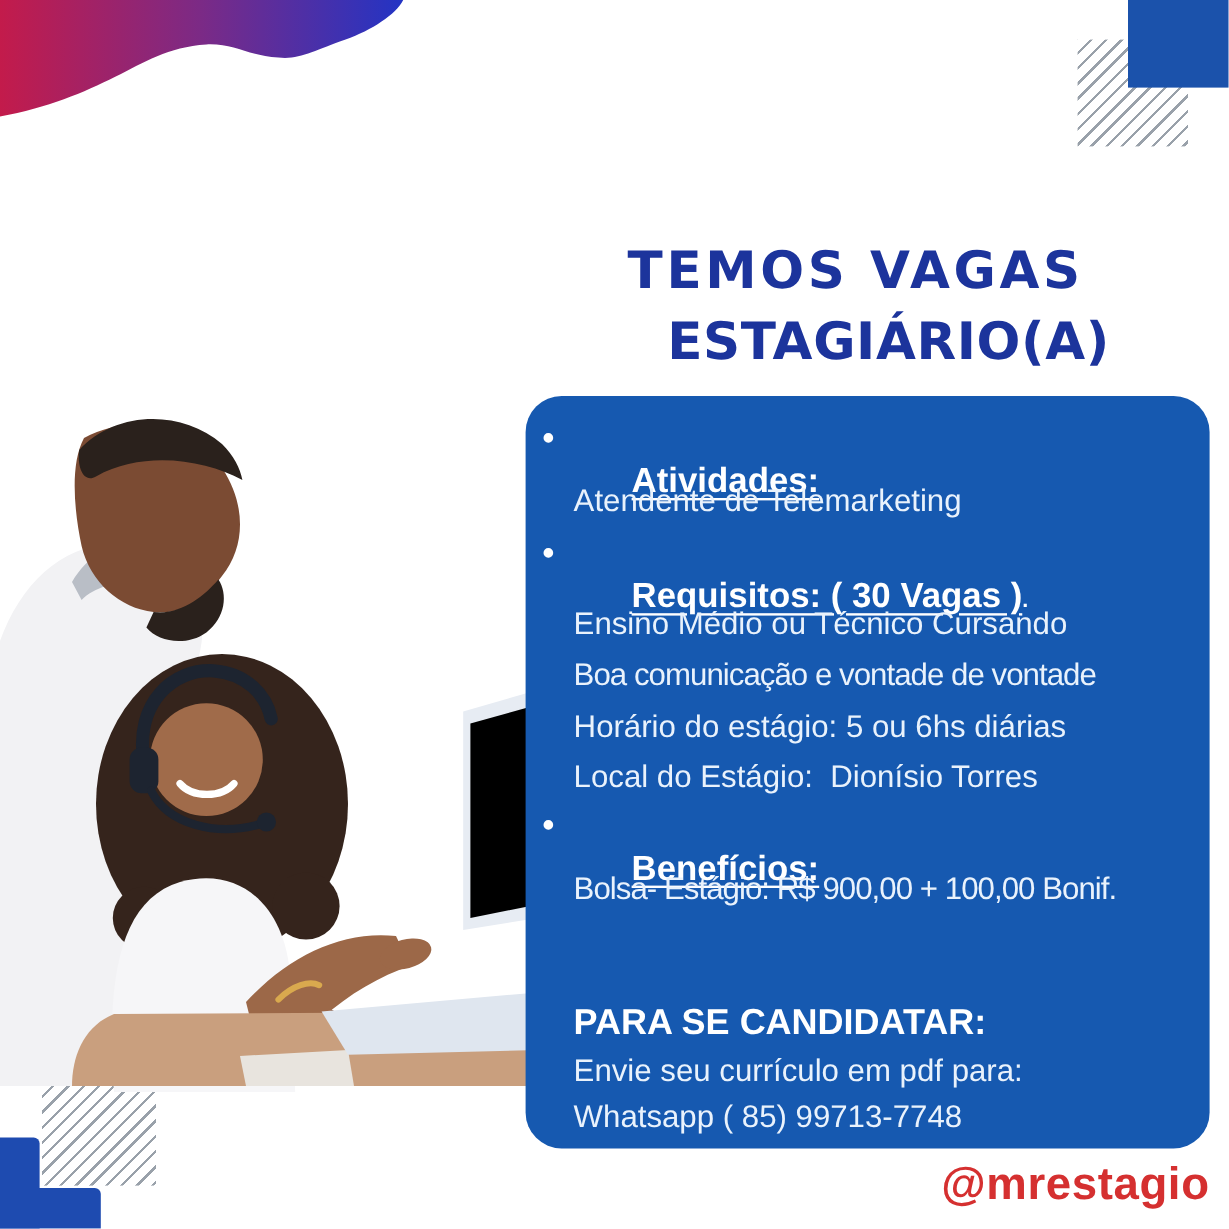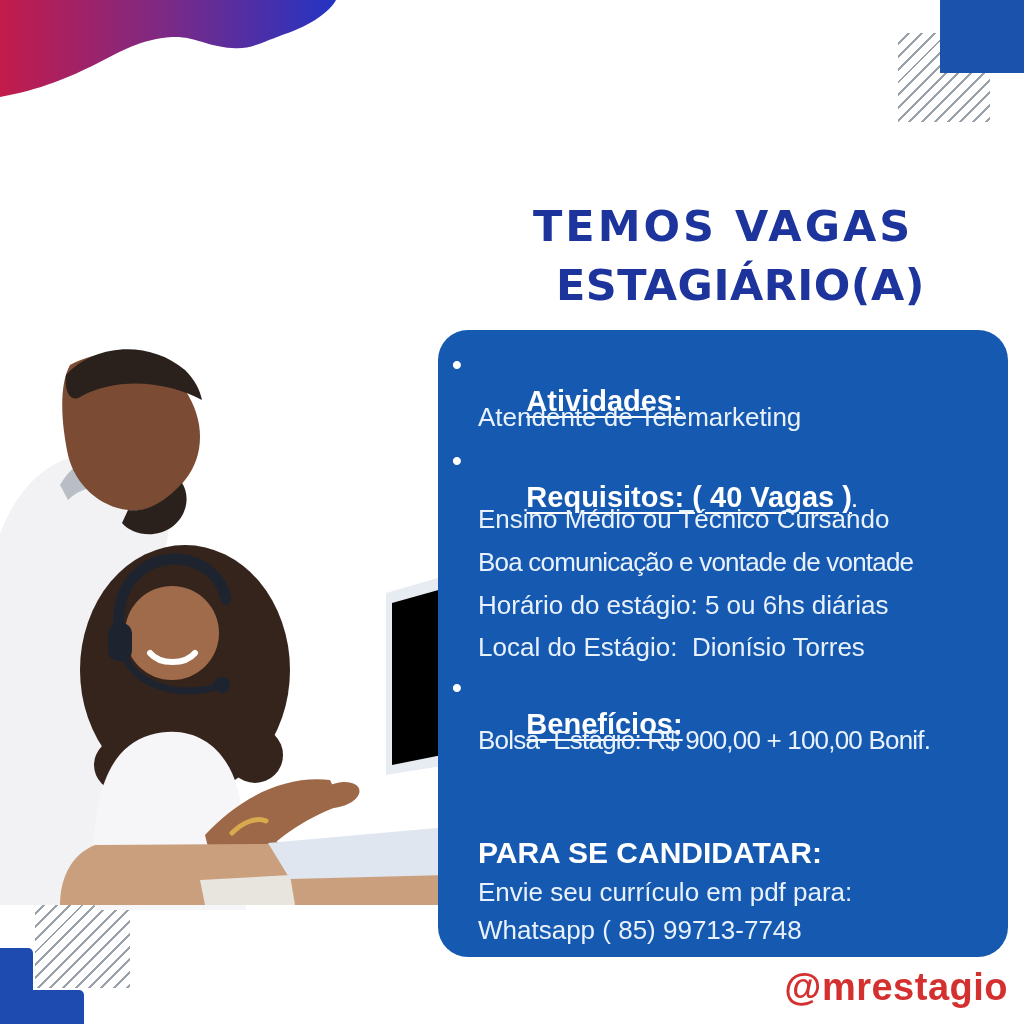--- a/index.html
+++ b/index.html
@@ -12,21 +12,21 @@
     background:repeating-linear-gradient(135deg,transparent 0 7px,#99a1aa 7px 9px);}
   .tr-square{position:absolute;left:940px;top:0;width:84px;height:73px;background:#1b52ab;}
   .bl-stripes{position:absolute;left:35px;top:903px;width:95px;height:85px;
     background:repeating-linear-gradient(135deg,transparent 0 7px,#99a1aa 7px 9px);}
   .bl-blue-a{position:absolute;left:0;top:948px;width:33px;height:76px;background:#1e4bb0;border-top-right-radius:5px;}
   .bl-blue-b{position:absolute;left:0;top:990px;width:84px;height:34px;background:#1e4bb0;border-top-right-radius:5px;}
 
   
   .headline{position:absolute;color:#1c349c;font-family:"DejaVu Sans", sans-serif;
     font-weight:bold;font-size:43px;line-height:1;white-space:pre;}
-  .headline.l1{left:523px;top:205px;letter-spacing:3px;margin-left:10px;}
+  .headline.l1{left:523px;top:205px;letter-spacing:3px;}
   .headline.l2{left:556px;top:264px;letter-spacing:0.5px;}
 
   
   .panel{position:absolute;left:438px;top:330px;width:570px;height:627px;
     background:#1659b0;border-radius:30px;overflow:hidden;}
   .row{position:absolute;left:40px;color:#e9f2fc;font-size:26px;line-height:34px;white-space:pre;}
   .row.tight{letter-spacing:-0.8px;}
   .row.h{font-weight:bold;font-size:29px;color:#ffffff;}
   .row.h .h-text{text-decoration:underline;text-underline-offset:5px;}
   .row.h .suffix{text-decoration:none;font-size:18px;}
@@ -113,21 +113,21 @@
   </svg>
 
   <div class="panel">
 
     <div class="row h" style="top:20px">
       <span class="bullet">•</span><span class="h-text">Atividades:</span>
     </div>
     <div class="row" style="top:70px">Atendente de Telemarketing</div>
 
     <div class="row h" style="top:116px">
-      <span class="bullet">•</span><span class="h-text">Requisitos: ( 40 Vagas )</span><span class="suffix">.</span>
+      <span class="bullet">•</span><span class="h-text">Requisitos: ( 30 Vagas )</span><span class="suffix">.</span>
     </div>
     <div class="row" style="top:172px">Ensino Médio ou Técnico Cursando</div>
     <div class="row tight" style="top:215px">Boa comunicação e vontade de vontade</div>
     <div class="row" style="top:258px">Horário do estágio: 5 ou 6hs diárias</div>
     <div class="row" style="top:300px">Local do Estágio:  Dionísio Torres</div>
 
     <div class="row h" style="top:343px">
       <span class="bullet">•</span><span class="h-text">Benefícios:</span>
     </div>
     <div class="row tight" style="top:393px">Bolsa- Estágio: R$ 900,00 + 100,00 Bonif.</div>

